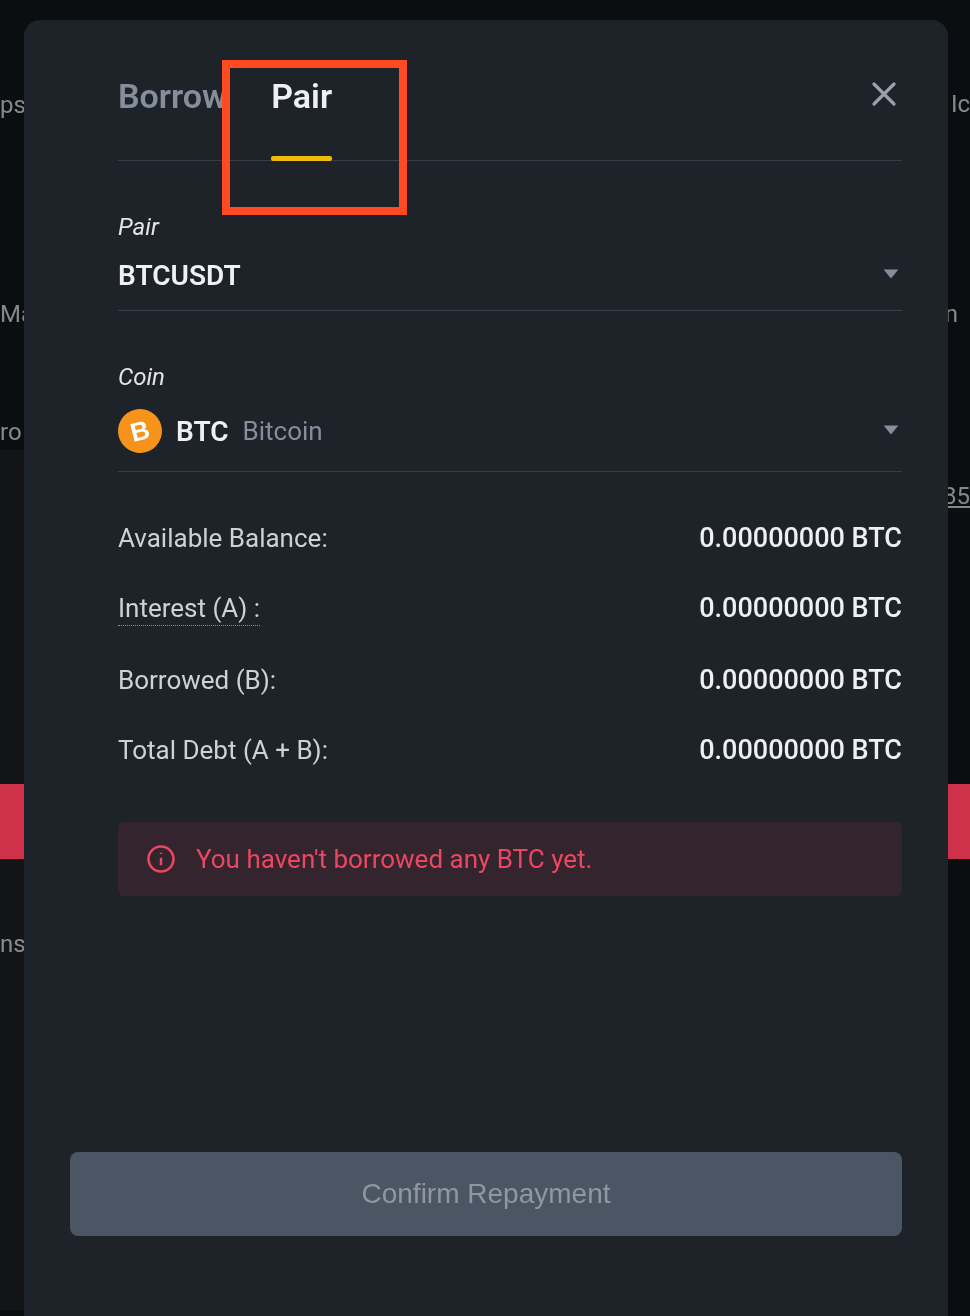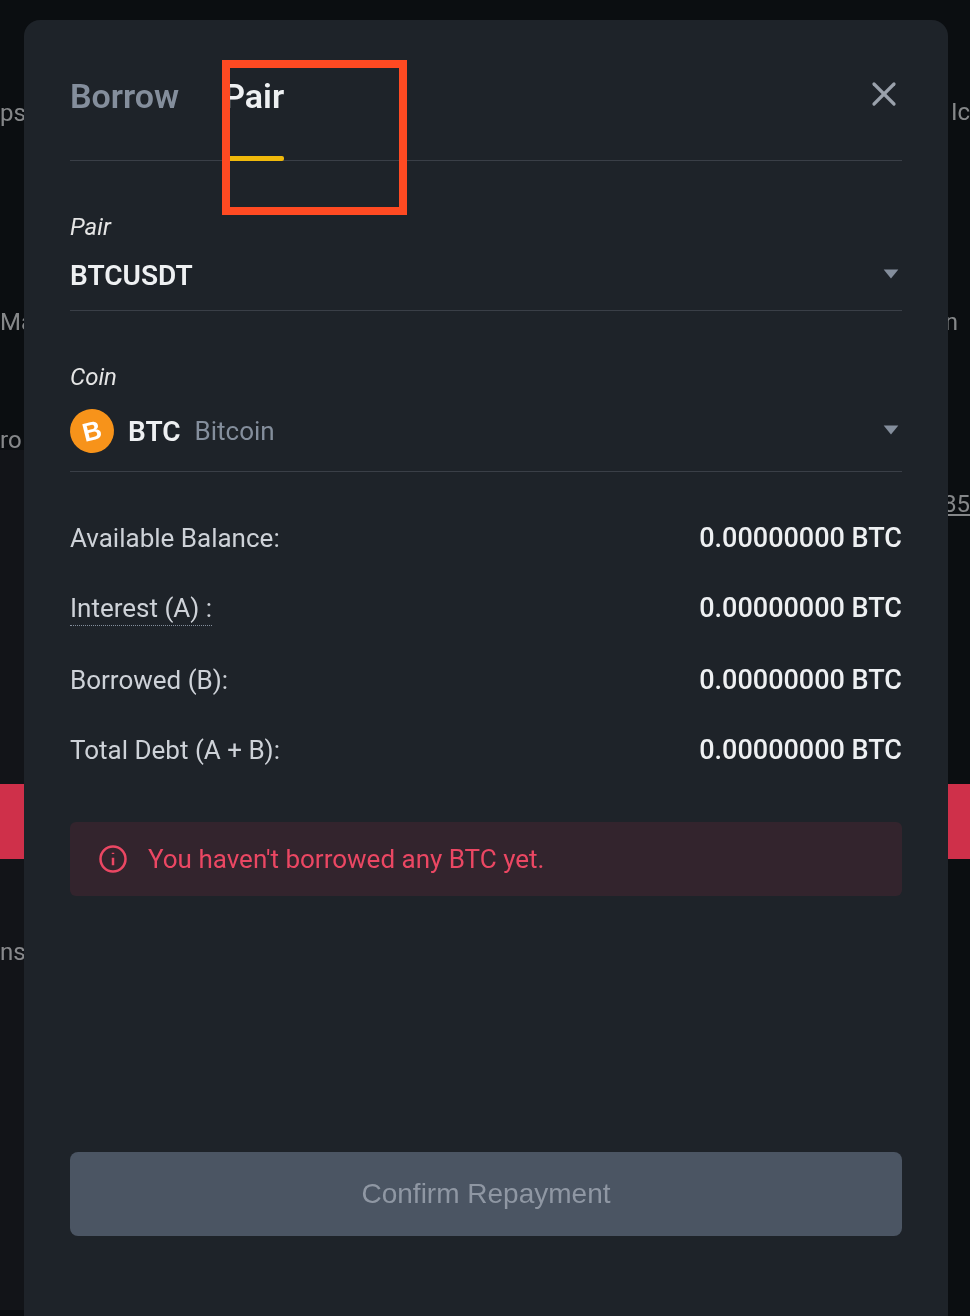--- a/index.html
+++ b/index.html
@@ -6,21 +6,21 @@
   html, body {
     width: 970px;
     height: 1316px;
     background: #0b0e11;
     font-family: -apple-system, BlinkMacSystemFont, "Segoe UI", Roboto, Arial, sans-serif;
     overflow: hidden;
     position: relative;
   }
 
   
-  .bg-frag { position: absolute; color: #d7d8da; opacity: 0.6; font-size: 24px; margin-top: 8px; }
+  .bg-frag { position: absolute; color: #d7d8da; opacity: 0.6; font-size: 24px; }
   .fg1 { top: 91px; left: 0; }
   .fg2 { top: 300px; left: 0; }
   .fg3 { top: 90px; right: 0; }
   .fg4 { top: 300px; right: 12px; }
   .fg5 { top: 418px; left: 0; }
   .fg6 { top: 482px; right: 0; text-decoration: underline; }
   .fg7 { top: 930px; left: 0; }
   .bgstripe-dark { position:absolute; top:450px; left:0; width:26px; height:860px; background:#121418;}
   .bgstripe-red { position:absolute; top:784px; left:0; width:24px; height:75px; background:#cf304a;}
   .bgstripe-red2 { position:absolute; top:784px; right:0; width:24px; height:75px; background:#cf304a;}
@@ -36,20 +36,21 @@
     padding: 0 0 40px 0;
     display: flex;
     flex-direction: column;
   }
 
   .modal-inner {
     padding: 0 46px;
     display: flex;
     flex-direction: column;
     flex: 1;
+    margin-left: 48px;
   }
 
   .header-row {
     display: flex;
     align-items: flex-start;
     position: relative;
     padding-top: 56px;
   }
 
   .tabs {

